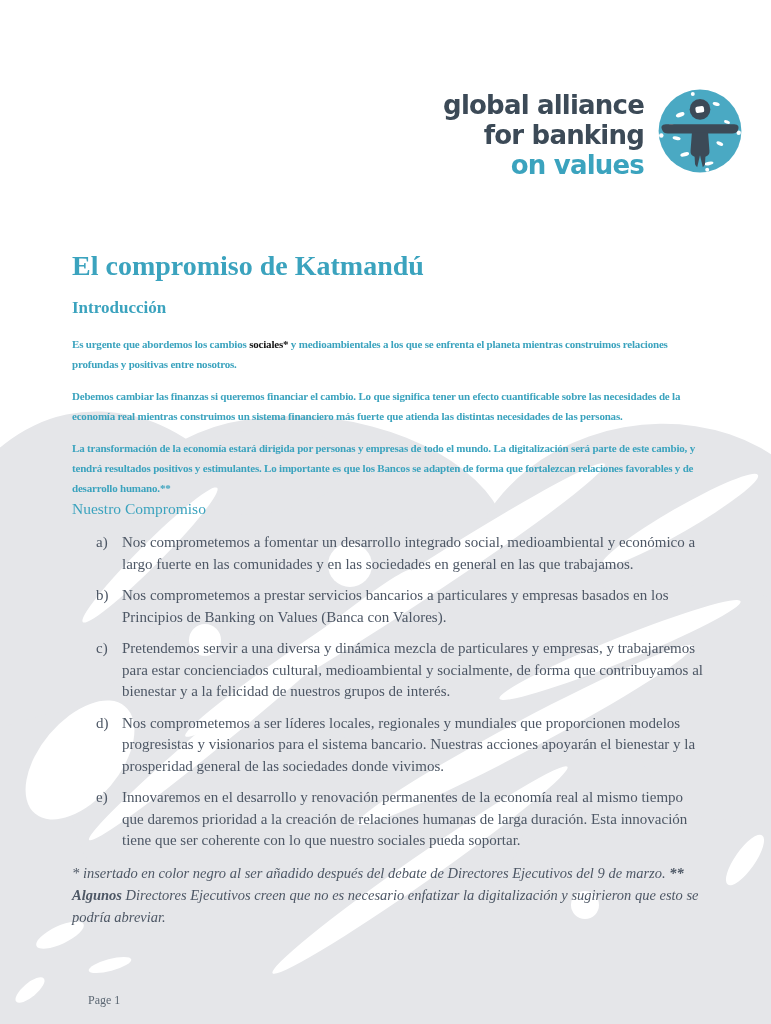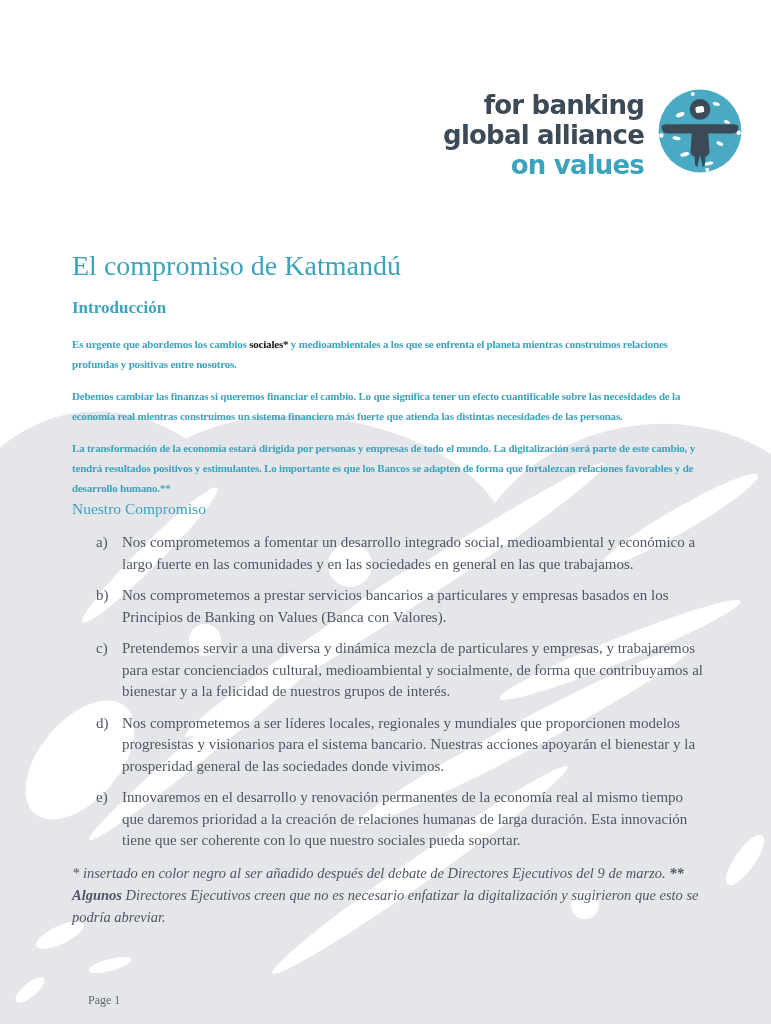--- a/index.html
+++ b/index.html
@@ -20,21 +20,21 @@
   .logo{position:absolute;top:86px;right:26px;z-index:1;display:flex;align-items:flex-start;}
   .logo-text{
     text-align:right;margin-right:11px;margin-top:4px;
     font-family:"DejaVu Sans", sans-serif;font-weight:bold;
     font-size:26px;line-height:30px;letter-spacing:-0.8px;color:var(--navy);
   }
   .logo-text .teal-line{color:var(--teal);}
   .logo-mark{width:90px;height:90px;}
   .content{position:absolute;left:72px;top:250px;width:634px;z-index:1;}
   h1.title{
-    margin:0 0 15px;font-size:28px;line-height:32px;font-weight:normal;color:var(--teal);
+    margin:0 0 15px;font-size:28px;line-height:32px;font-weight:bold;color:var(--teal);
   }
   h2.intro-heading{
     margin:0 0 16px;font-size:17px;line-height:21px;font-weight:bold;color:var(--teal);
   }
   p.lead{
     margin:0 0 12px;font-size:11px;line-height:20px;letter-spacing:-0.2px;
   }
   p.lead.last{margin:0;}
   .run-b{font-weight:bold;color:var(--teal);}
   .run-r{font-weight:bold;color:var(--teal);}
@@ -89,22 +89,22 @@
       <circle cx="585" cy="905" r="14"></circle>
       <ellipse cx="60" cy="935" rx="26" ry="9" transform="rotate(-25 60 935)"></ellipse>
       <ellipse cx="30" cy="990" rx="18" ry="7" transform="rotate(-40 30 990)"></ellipse>
       <ellipse cx="110" cy="965" rx="22" ry="6" transform="rotate(-15 110 965)"></ellipse>
       <ellipse cx="745" cy="860" rx="30" ry="10" transform="rotate(-55 745 860)"></ellipse>
     </g>
   </svg>
 
   <header class="logo">
     <div class="logo-text">
+      <div>global alliance</div>
       <div>for banking</div>
-      <div>global alliance</div>
       <div class="teal-line">on values</div>
     </div>
     <svg class="logo-mark" viewBox="0 0 100 100" aria-hidden="true">
       <circle cx="50" cy="50" r="46" fill="#4AA9C3"></circle>
 
       <g fill="#FFFFFF">
         <ellipse cx="28" cy="32" rx="5" ry="2.4" transform="rotate(-20 28 32)"></ellipse>
         <ellipse cx="68" cy="20" rx="4" ry="2" transform="rotate(15 68 20)"></ellipse>
         <ellipse cx="24" cy="58" rx="4.5" ry="2" transform="rotate(10 24 58)"></ellipse>
         <ellipse cx="33" cy="76" rx="5" ry="2.2" transform="rotate(-15 33 76)"></ellipse>

